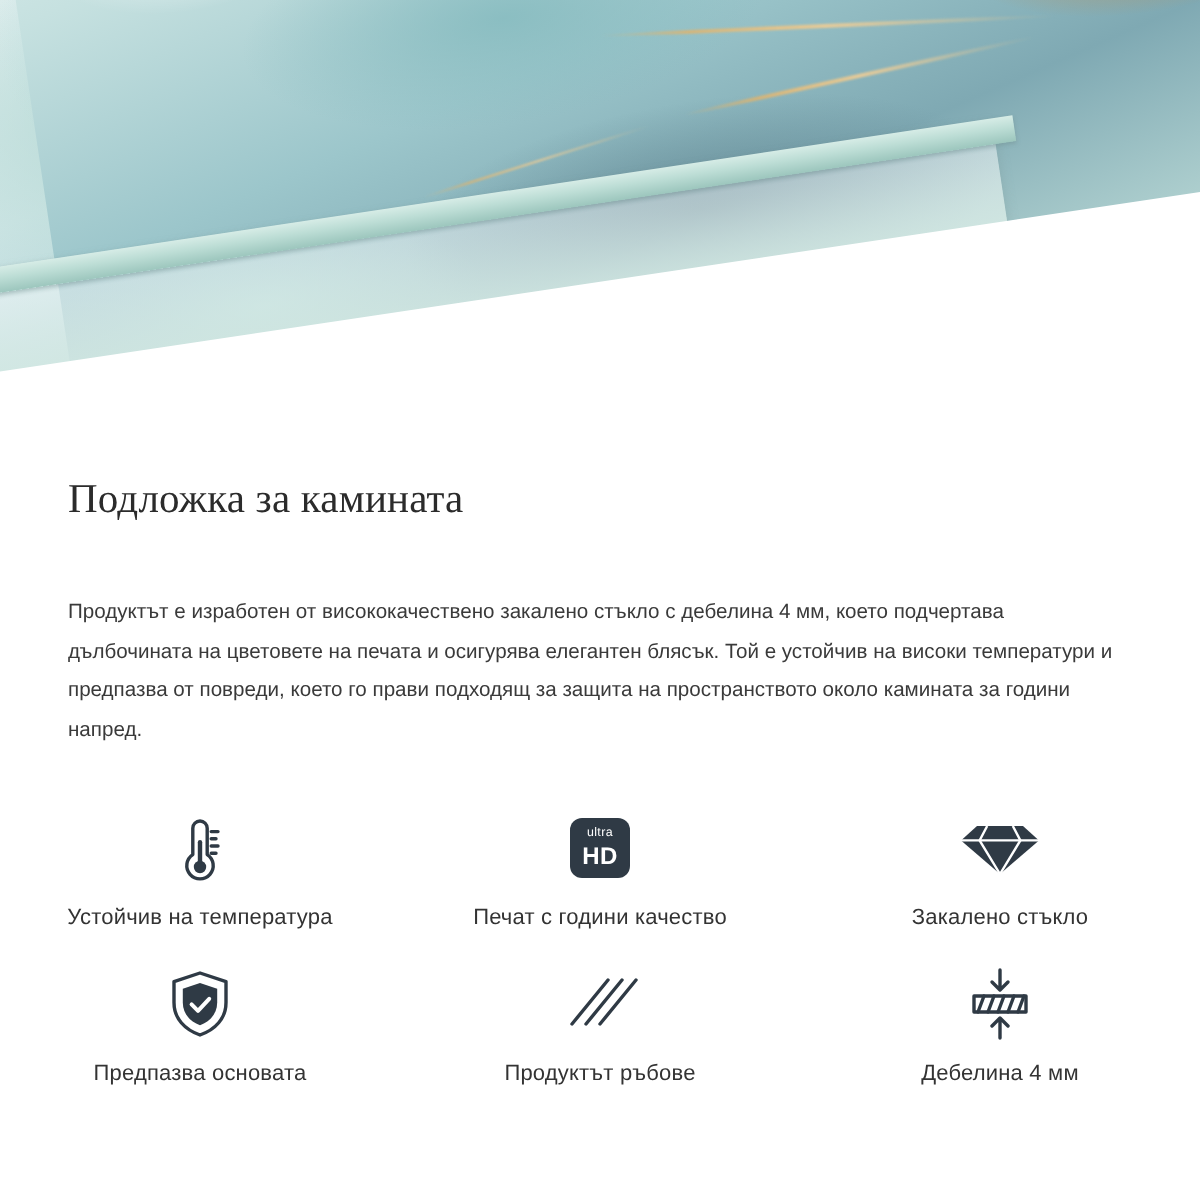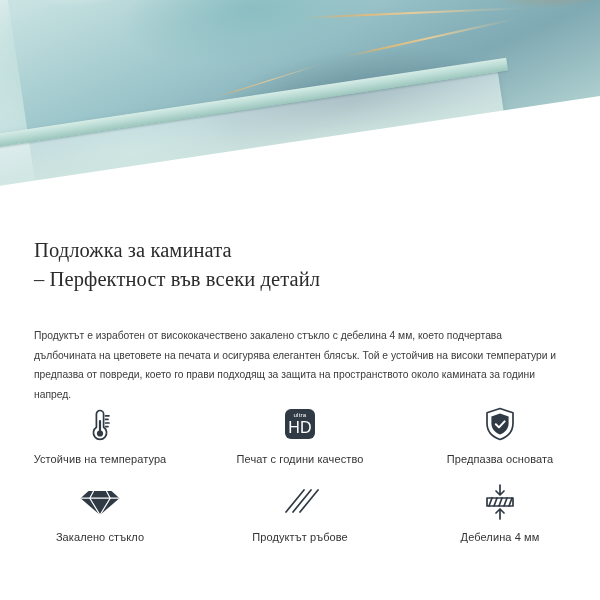--- a/index.html
+++ b/index.html
@@ -173,21 +173,21 @@
     border-radius: 6px;
     background: #2f3a45;
     color: #ffffff;
     display: flex;
     flex-direction: column;
     align-items: center;
     justify-content: center;
     line-height: 1;
   }
   .ultrahd .u1 { font-size: 6.2px; letter-spacing: 0.2px; margin-bottom: 1px; }
-  .ultrahd .u2 { font-size: 16px; font-weight: normal; letter-spacing: 0.2px; }
+  .ultrahd .u2 { font-size: 12px; font-weight: bold; letter-spacing: 0.2px; }
 </style>
 </head>
 <body>
 
 <div id="page">
 
   <div class="hero">
     <div class="hero-bg"></div>
 
     <div class="glass">
@@ -202,21 +202,20 @@
     <div class="edge-strip"></div>
     <div class="hero-white-wedge"></div>
 
     <div class="sparkle sp1"></div>
     <div class="sparkle sp2"></div>
   </div>
 
   <div class="content">
     <div class="title">
       <span class="l1">Подложка за камината</span>
-      <span class="l2">– Перфектност във всеки детайл</span>
     </div>
     <div class="body">Продуктът е изработен от висококачествено закалено стъкло с дебелина 4 мм, което подчертава дълбочината на цветовете на печата и осигурява елегантен блясък. Той е устойчив на високи температури и предпазва от повреди, което го прави подходящ за защита на пространството около камината за години напред.</div>
   </div>
 
   <div class="features">
 
     <div class="feature">
       <div class="ico">
         <svg width="34" height="40" viewBox="0 0 34 40">
           <path class="stroke" d="M17 6.5a3.6 3.6 0 0 1 3.6 3.6v13.2a6.6 6.6 0 1 1-7.2 0V10.1A3.6 3.6 0 0 1 17 6.5z"></path>
@@ -233,38 +232,38 @@
         <div class="ultrahd">
           <span class="u1">ultra</span>
           <span class="u2">HD</span>
         </div>
       </div>
       <div class="cap">Печат с години качество</div>
     </div>
 
     <div class="feature">
       <div class="ico">
+        <svg width="44" height="34" viewBox="0 0 44 34">
+          <path class="fill-dark" d="M10.5 6h23l8 7.2L22 30 2.5 13.2 10.5 6z"></path>
+          <path d="M2.5 13.2h39" stroke="#ffffff" stroke-width="1.2" fill="none"></path>
+          <path d="M15.6 6L11.8 13.2 22 30l10.2-16.8L28.4 6" stroke="#ffffff" stroke-width="1.2" fill="none"></path>
+        </svg>
+      </div>
+      <div class="cap">Закалено стъкло</div>
+    </div>
+
+    <div class="feature">
+      <div class="ico">
         <svg width="40" height="42" viewBox="0 0 40 42">
           <path class="stroke" d="M20 5.5l13 4.3v10.4c0 8.1-5.4 13.6-13 16.3-7.6-2.7-13-8.2-13-16.3V9.8L20 5.5z"></path>
           <path d="M20 10.5l8.6 2.9v6.9c0 5.6-3.6 9.4-8.6 11.3-5-1.9-8.6-5.7-8.6-11.3v-6.9L20 10.5z" fill="#2f3a45"></path>
           <path d="M15.8 21.2l3.2 3.2 5.6-6" stroke="#ffffff" fill="none" stroke-width="2" stroke-linecap="round" stroke-linejoin="round"></path>
         </svg>
       </div>
       <div class="cap">Предпазва основата</div>
-    </div>
-
-    <div class="feature">
-      <div class="ico">
-        <svg width="44" height="34" viewBox="0 0 44 34">
-          <path class="fill-dark" d="M10.5 6h23l8 7.2L22 30 2.5 13.2 10.5 6z"></path>
-          <path d="M2.5 13.2h39" stroke="#ffffff" stroke-width="1.2" fill="none"></path>
-          <path d="M15.6 6L11.8 13.2 22 30l10.2-16.8L28.4 6" stroke="#ffffff" stroke-width="1.2" fill="none"></path>
-        </svg>
-      </div>
-      <div class="cap">Закалено стъкло</div>
     </div>
 
     <div class="feature">
       <div class="ico">
         <svg width="42" height="34" viewBox="0 0 42 34">
           <path class="stroke" d="M7 27L25 5M14 27L32 5M21 27L39 5" stroke-width="2.1"></path>
         </svg>
       </div>
       <div class="cap">Продуктът ръбове</div>
     </div>

